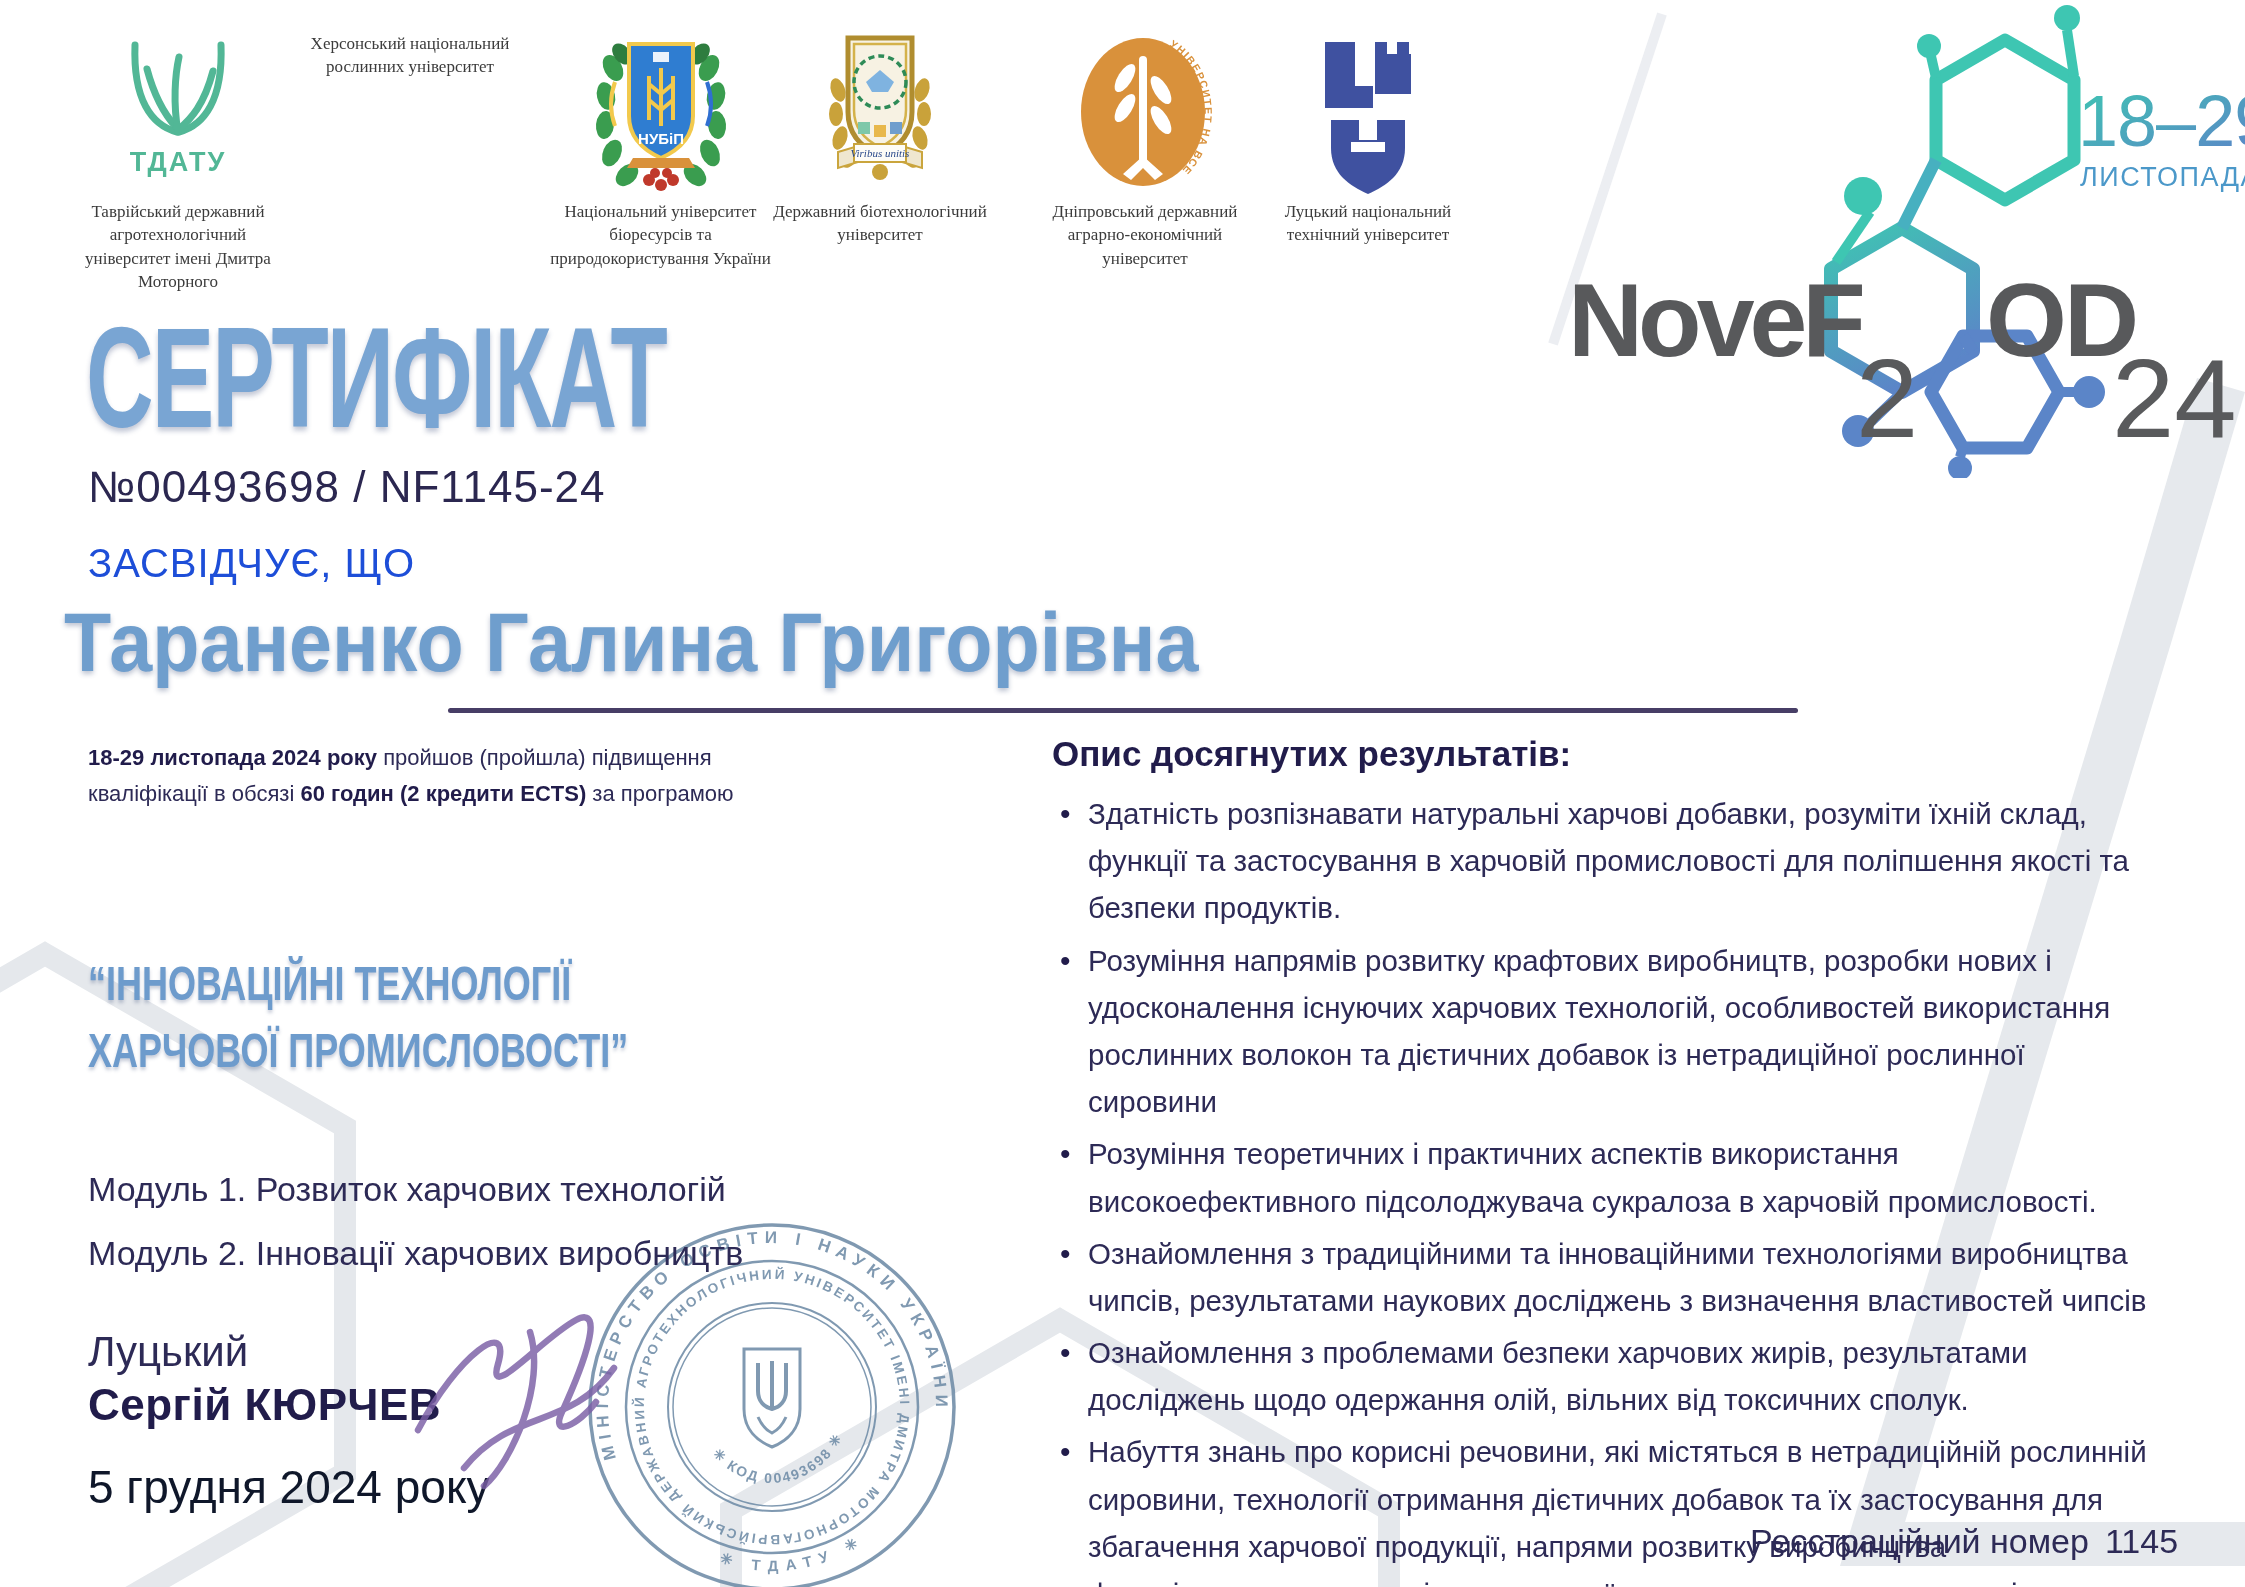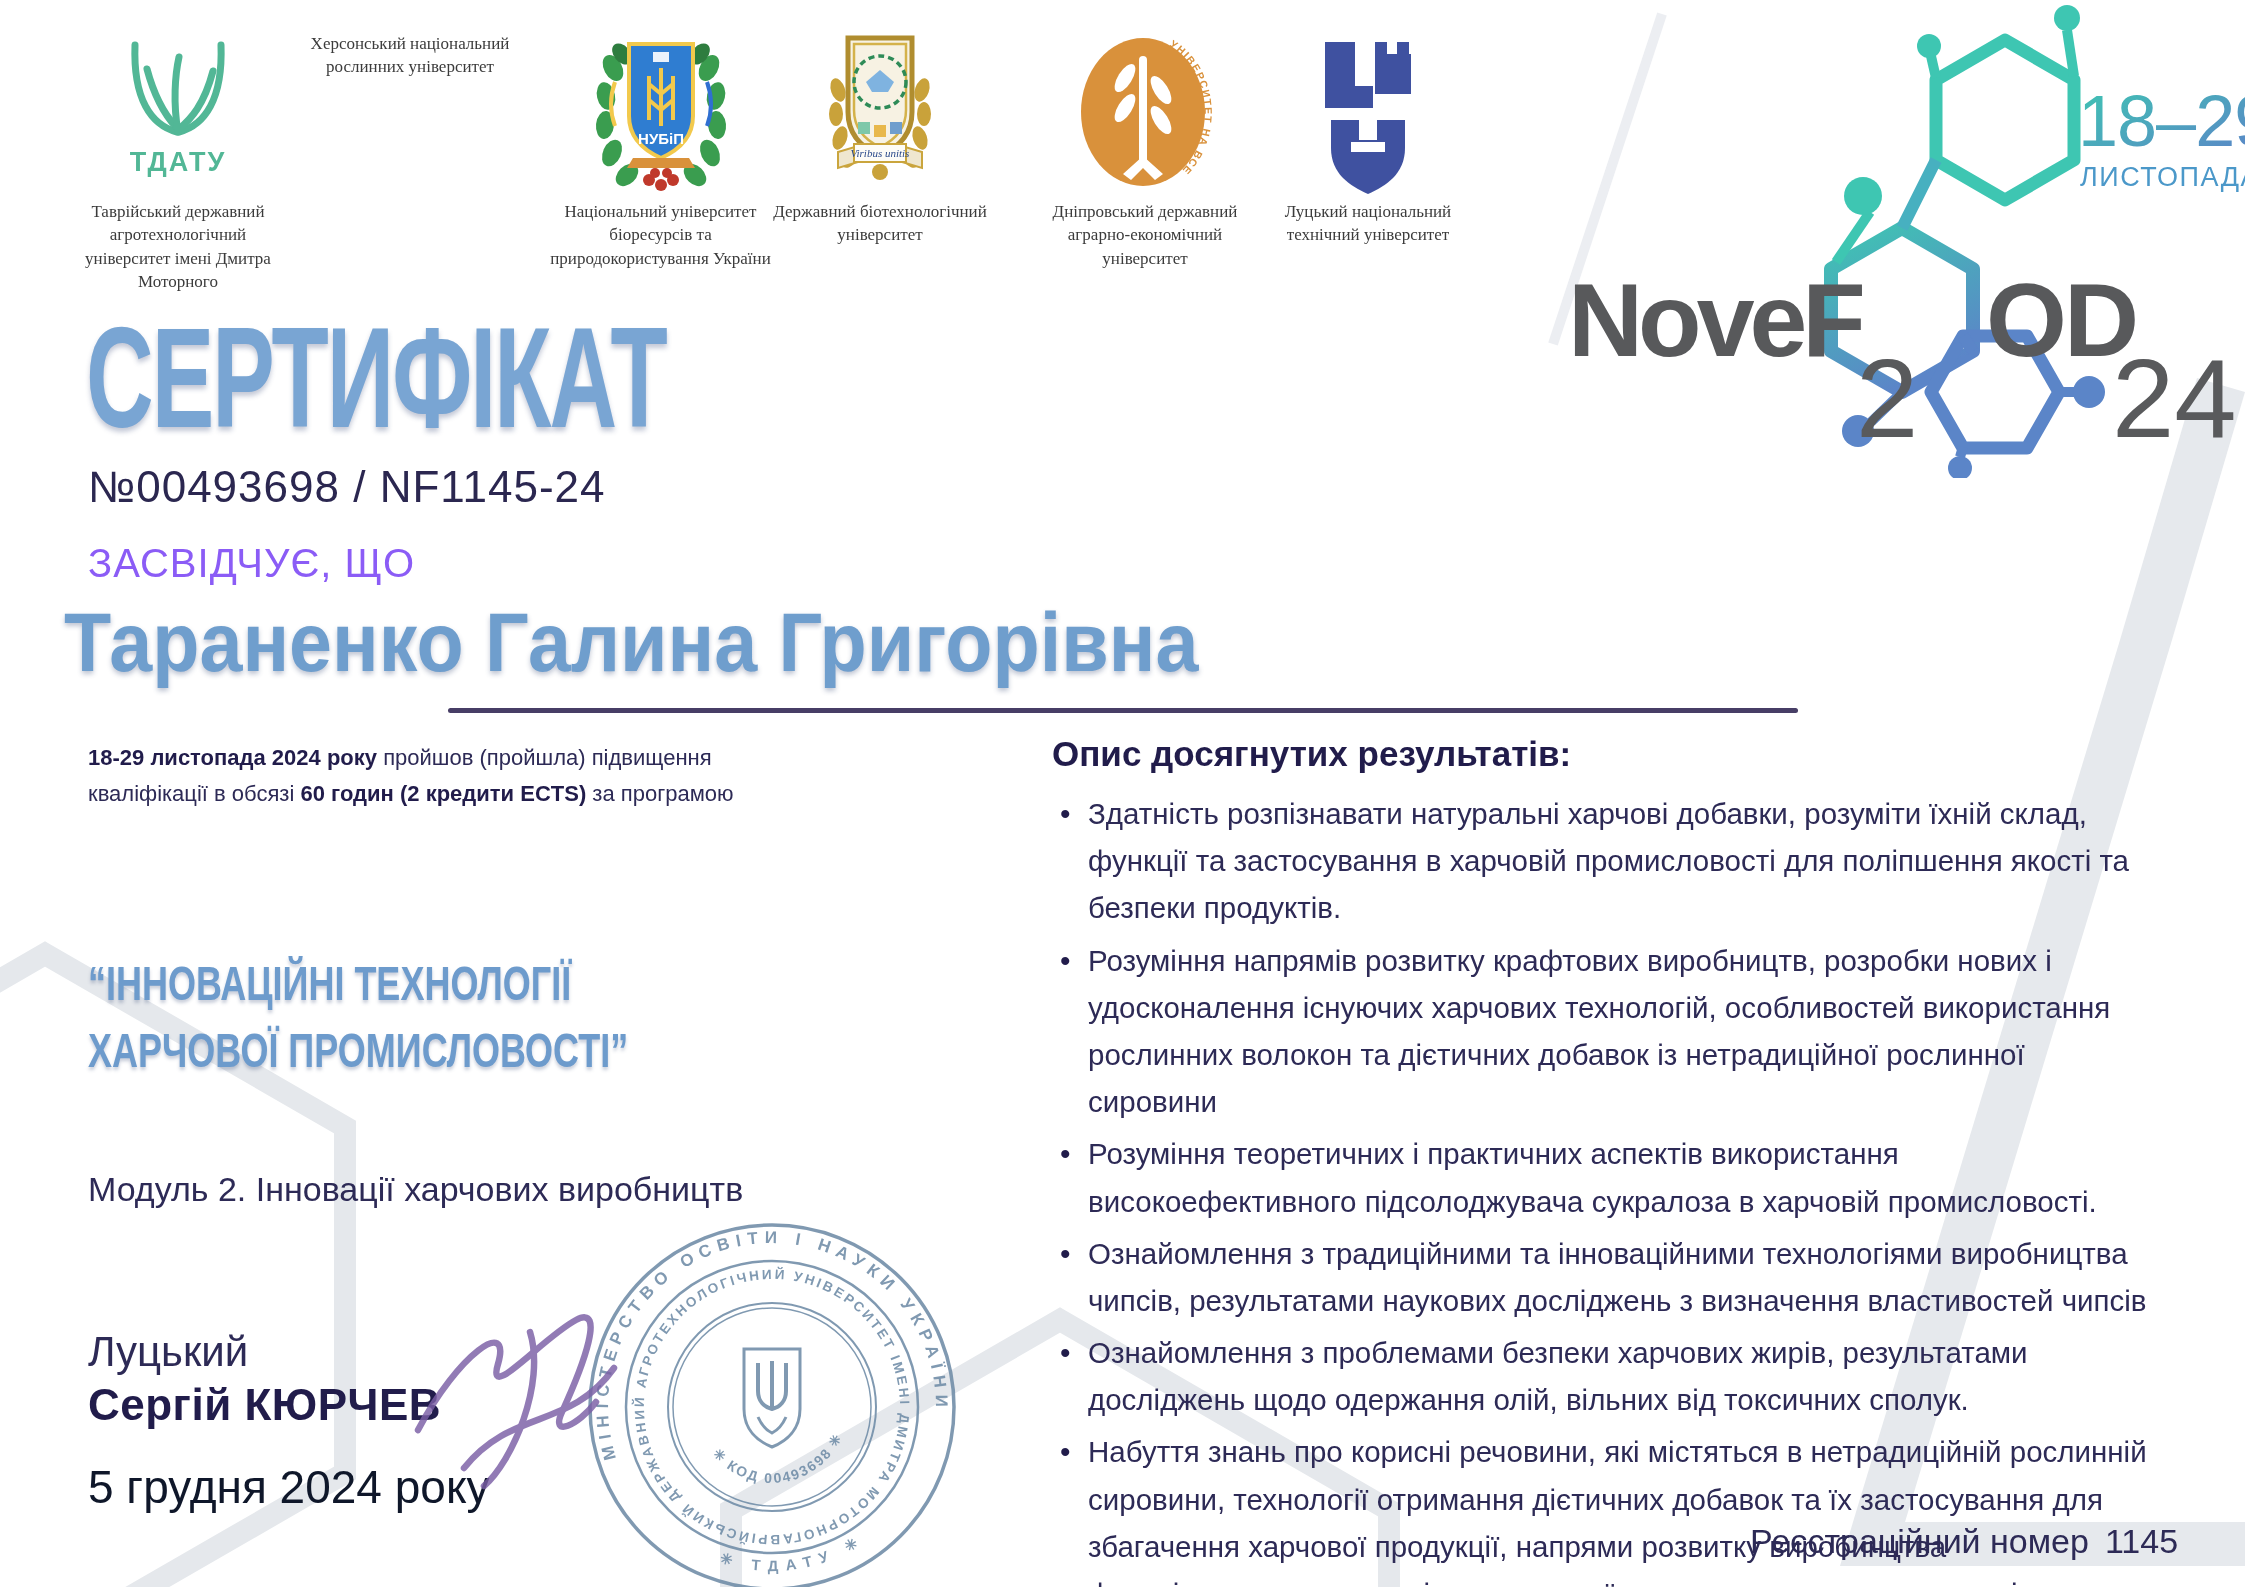--- a/index.html
+++ b/index.html
@@ -19,21 +19,21 @@
   }
   .u1{left:78px;width:200px;} .u2{left:290px;width:240px;} .u3{left:548px;width:225px;}
   .u4{left:770px;width:220px;} .u5{left:1035px;width:220px;} .u6{left:1258px;width:220px;}
   
   .cert-title{
     left:86px;top:296px;z-index:3;font-size:142px;font-weight:700;letter-spacing:-3px;
     color:#79a5d3;transform:scale(.66,1);transform-origin:left top;white-space:nowrap;
     text-shadow:0 4px 6px rgba(44,62,110,.28);
   }
   .cert-number{left:88px;top:462px;z-index:3;font-size:44px;letter-spacing:1px;color:#2b2750;}
-  .cert-certifies{left:88px;top:541px;z-index:3;font-size:40px;letter-spacing:1px;color:#8b5cf6;}
+  .cert-certifies{left:88px;top:541px;z-index:3;font-size:40px;letter-spacing:1px;color:#1d4ed8;}
   .cert-name{
     left:64px;top:594px;z-index:3;font-size:84px;font-weight:700;color:#6f9ecd;white-space:nowrap;
     transform:scale(.92,1);transform-origin:left top;text-shadow:0 3px 5px rgba(44,62,110,.3);
   }
   .name-underline{left:448px;top:708px;z-index:3;width:1350px;height:5px;background:#473e66;border-radius:3px;}
   
   .left-par{left:88px;top:740px;z-index:3;width:700px;font-size:22px;line-height:1.64;color:#2d2a56;}
   .b{font-weight:700;color:#211c4b;}
   .program-title{
     left:88px;top:950px;z-index:3;width:900px;font-size:48px;font-weight:700;line-height:1.4;
@@ -259,20 +259,21 @@
   <div class="abs cert-number">№00493698 / NF1145-24</div>
   <div class="abs cert-certifies">ЗАСВІДЧУЄ, ЩО</div>
   <div class="abs cert-name">Тараненко Галина Григорівна</div>
   <div class="abs name-underline"></div>
 
   <div class="abs left-par"><span class="b">18-29 листопада 2024 року</span><span> пройшов (пройшла) підвищення кваліфікації в обсязі </span><span class="b">60 годин (2 кредити ECTS)</span><span> за програмою</span></div>
 
   <div class="abs program-title">“ІННОВАЦІЙНІ ТЕХНОЛОГІЇ ХАРЧОВОЇ ПРОМИСЛОВОСТІ”</div>
 
   <div class="abs modules">
+    <div>Модуль 1. Розвиток харчових технологій</div>
     <div>Модуль 2. Інновації харчових виробництв</div>
   </div>
 
   <div class="abs rector-role">Луцький</div>
   <div class="abs rector-name">Сергій КЮРЧЕВ</div>
   <div class="abs sign-date">5 грудня 2024 року</div>
 
   <div class="abs results">
     <div class="results-heading">Опис досягнутих результатів:</div>
     <ul class="results-list">

